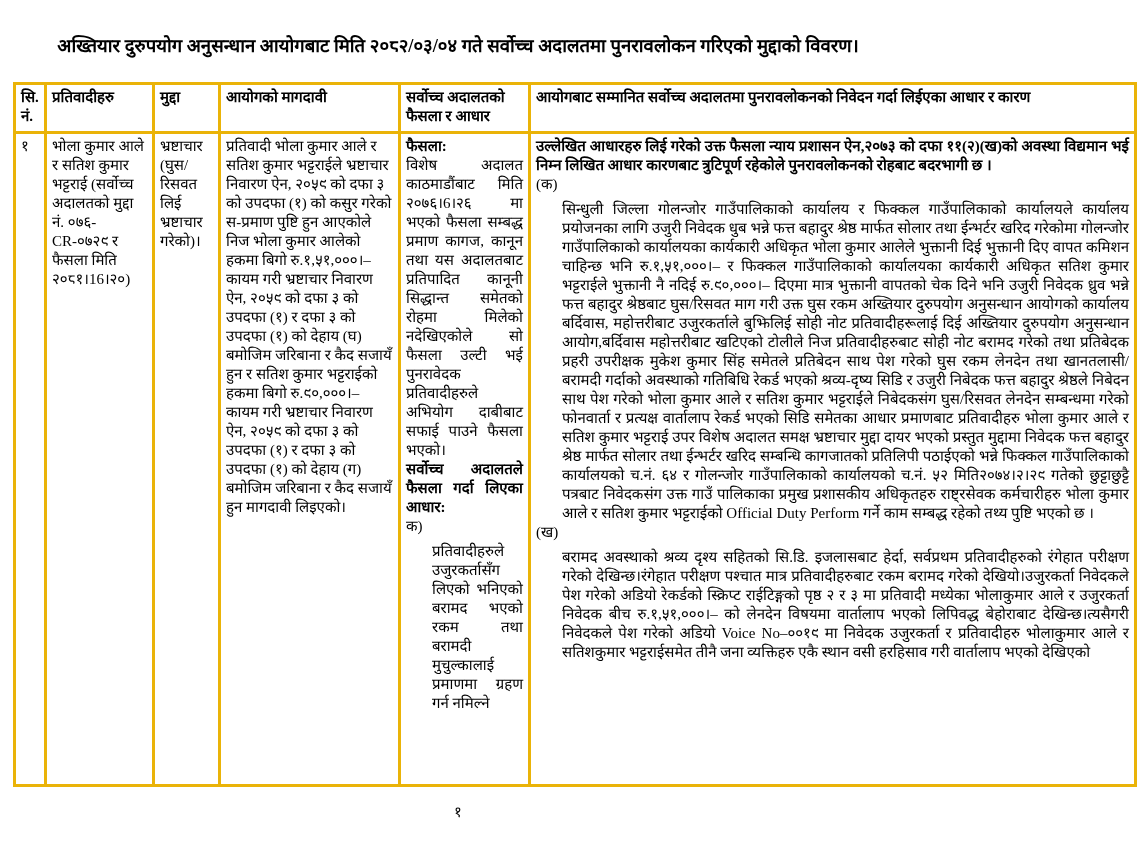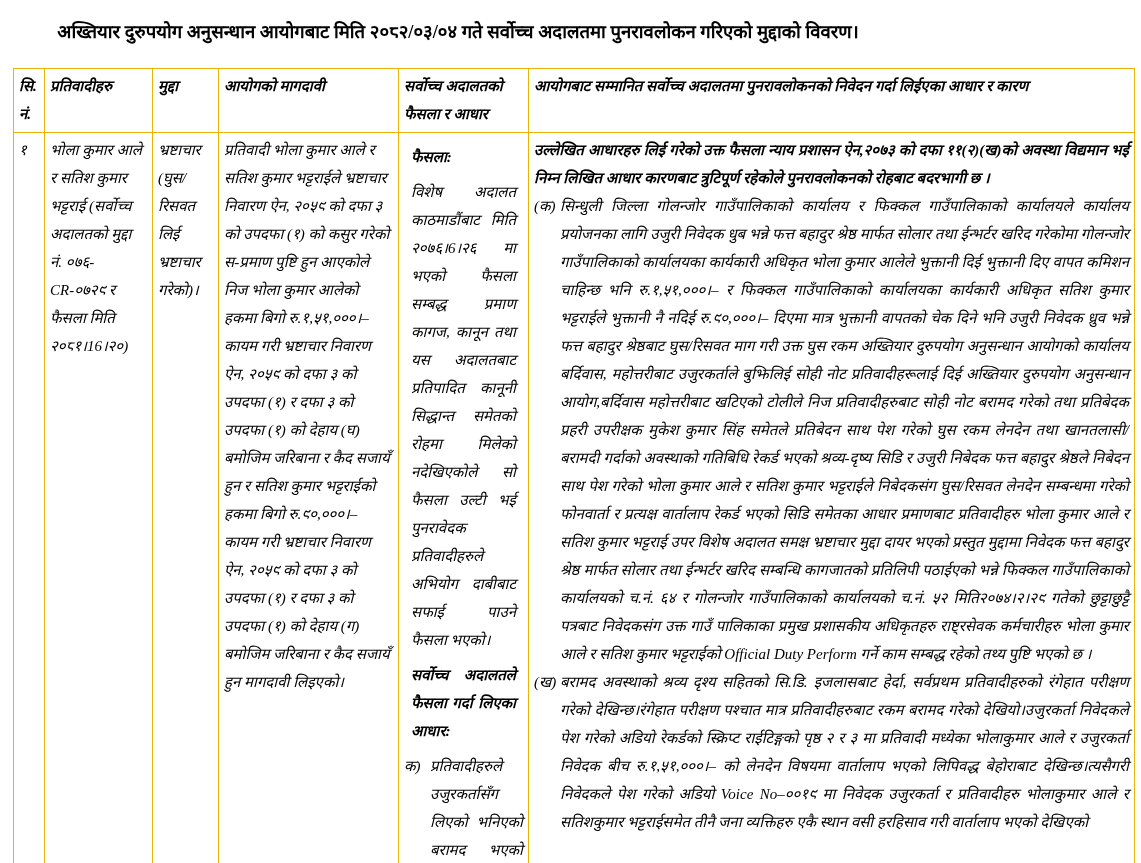--- a/index.html
+++ b/index.html
@@ -4,55 +4,54 @@
 <style>
   * { margin: 0; padding: 0; box-sizing: border-box; }
   html, body {
     width: 1141px; height: 863px;
     background: #ffffff;
     color: #000000;
     font-family: "Liberation Serif", "DejaVu Sans", serif;
     font-size: 15px;
     overflow: hidden;
   }
-  .page { position: relative; width: 916px; height: 863px; padding-top: 20px; }
+  .page { position: relative; width: 916px; height: 863px; padding-top: 34px; }
   .doc-title {
     text-align: center;
     font-weight: bold;
     font-size: 18.5px;
     line-height: 1.4;
     margin-bottom: 22px;
   }
   table.case-table {
     border-collapse: collapse;
     table-layout: fixed;
     width: 1121px;
     margin-left: 13px;
   }
   table.case-table th, table.case-table td {
-    border: 1px solid #eab308;
+    border: 3px solid #eab308;
     vertical-align: top;
     padding: 3px 5px 4px 5px;
-    line-height: 28px;
+    line-height: 19px;
     font-weight: normal;
     text-align: left;
     word-break: break-word;
-    font-style: italic;
   }
   table.case-table th {
     font-weight: bold;
     height: 49px;
   }
   .just { text-align: justify; text-justify: inter-word; }
   .bold { font-weight: bold; }
   .row-main { height: 653px; }
   .li { display: flex; align-items: flex-start; }
   .li .marker { flex: 0 0 26px; white-space: nowrap; }
-  .li .li-text { flex: 1 1 auto; }
-  .verdict-block { margin: 7px; }
+  .li .li-text { flex: 1 1 auto; margin-top: 25px; }
+  .verdict-block { margin: 0; }
   .page-number {
     text-align: center;
     margin-top: 14px;
     font-size: 15px;
   }
 </style>
 </head>
 <body>
 
 <div class="page">

